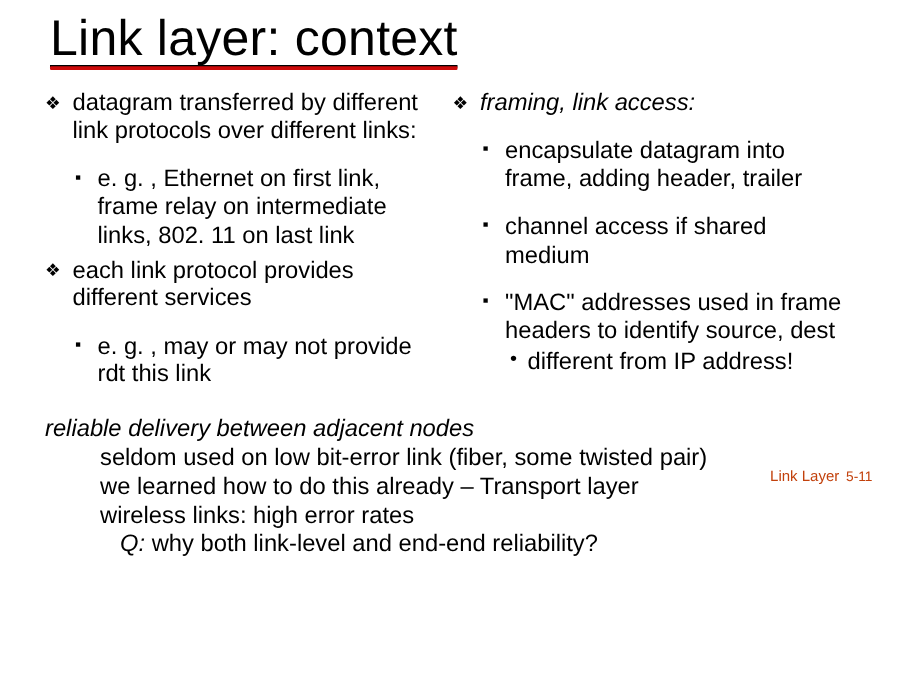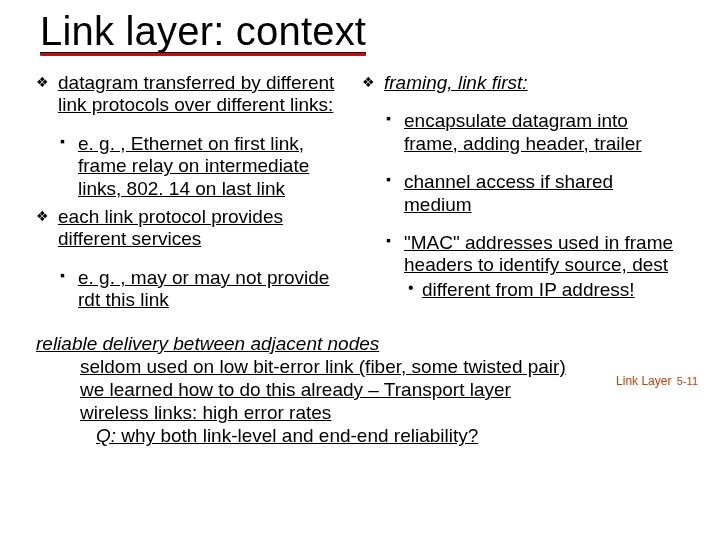--- a/index.html
+++ b/index.html
@@ -11,21 +11,20 @@
     background: #fff;
     color: #000;
     overflow: hidden;
   }
   .slide {
     width: 720px;
     height: 400px;
     position: relative;
     box-sizing: border-box;
     padding: 10px 36px 10px 36px;
-    text-decoration: underline;
   }
   .title-wrap {
     display: inline-block;
     margin-left: 4px;
   }
   .title {
     font-size: 40px;
     font-weight: 400;
     letter-spacing: 0.2px;
     border-bottom: 2px solid #000;
@@ -139,36 +138,36 @@
     <div class="redline"></div>
   </div>
 
   <div class="cols">
 
     <div class="col col-left">
       <ul class="b1">
         <li>
           <span>datagram transferred by different link protocols over different links:</span>
           <ul class="b2">
-            <li>e. g. , Ethernet on first link, frame relay on intermediate links, 802. 14 on last link</li>
+            <li>e. g. , Ethernet on first link, frame relay on intermediate links, 802. 11 on last link</li>
           </ul>
         </li>
         <li>
           <span>each  link protocol provides different services</span>
           <ul class="b2">
             <li>e. g. , may or may not provide rdt this link</li>
           </ul>
         </li>
       </ul>
     </div>
 
     <div class="col col-right">
       <ul class="b1">
         <li>
-          <span class="ital">framing, link first:</span>
+          <span class="ital">framing, link access:</span>
           <ul class="b2">
             <li>encapsulate datagram into frame, adding header, trailer</li>
             <li>channel access if shared medium</li>
             <li>
               <span>"MAC" addresses used in frame headers to identify source, dest</span>
               <ul class="b3">
                 <li class="comic">different from IP address!</li>
               </ul>
             </li>
           </ul>

